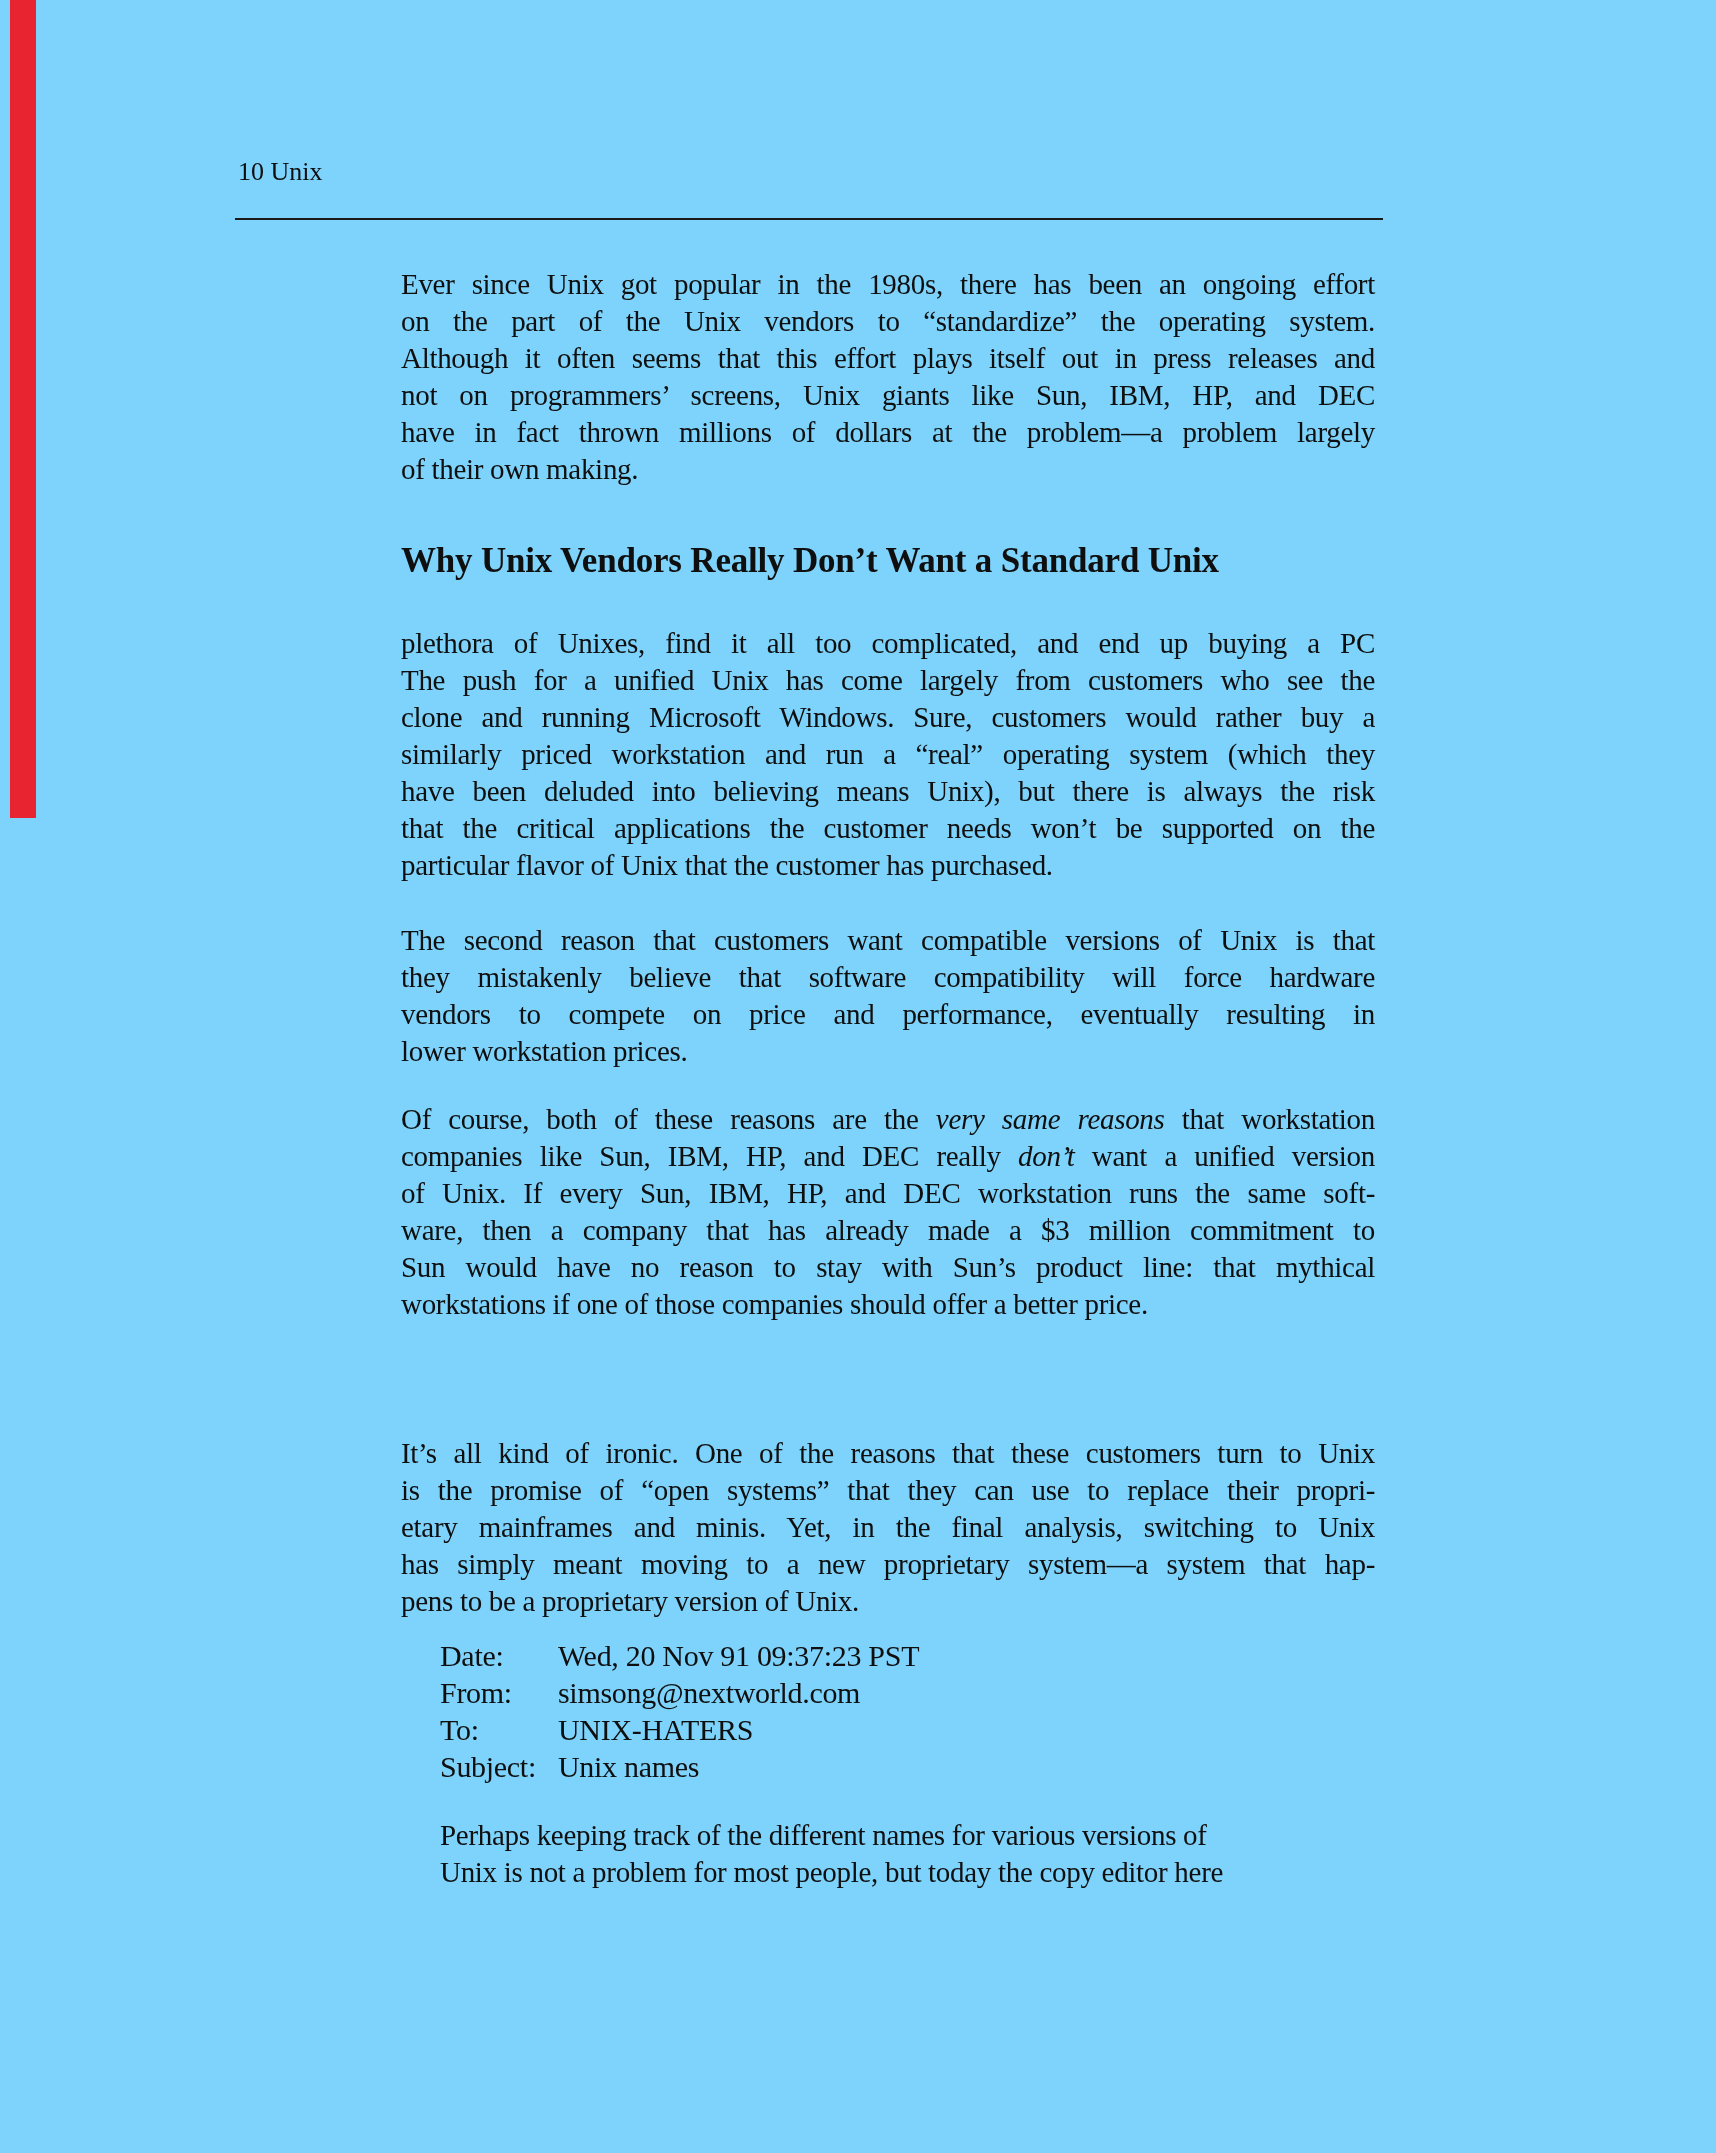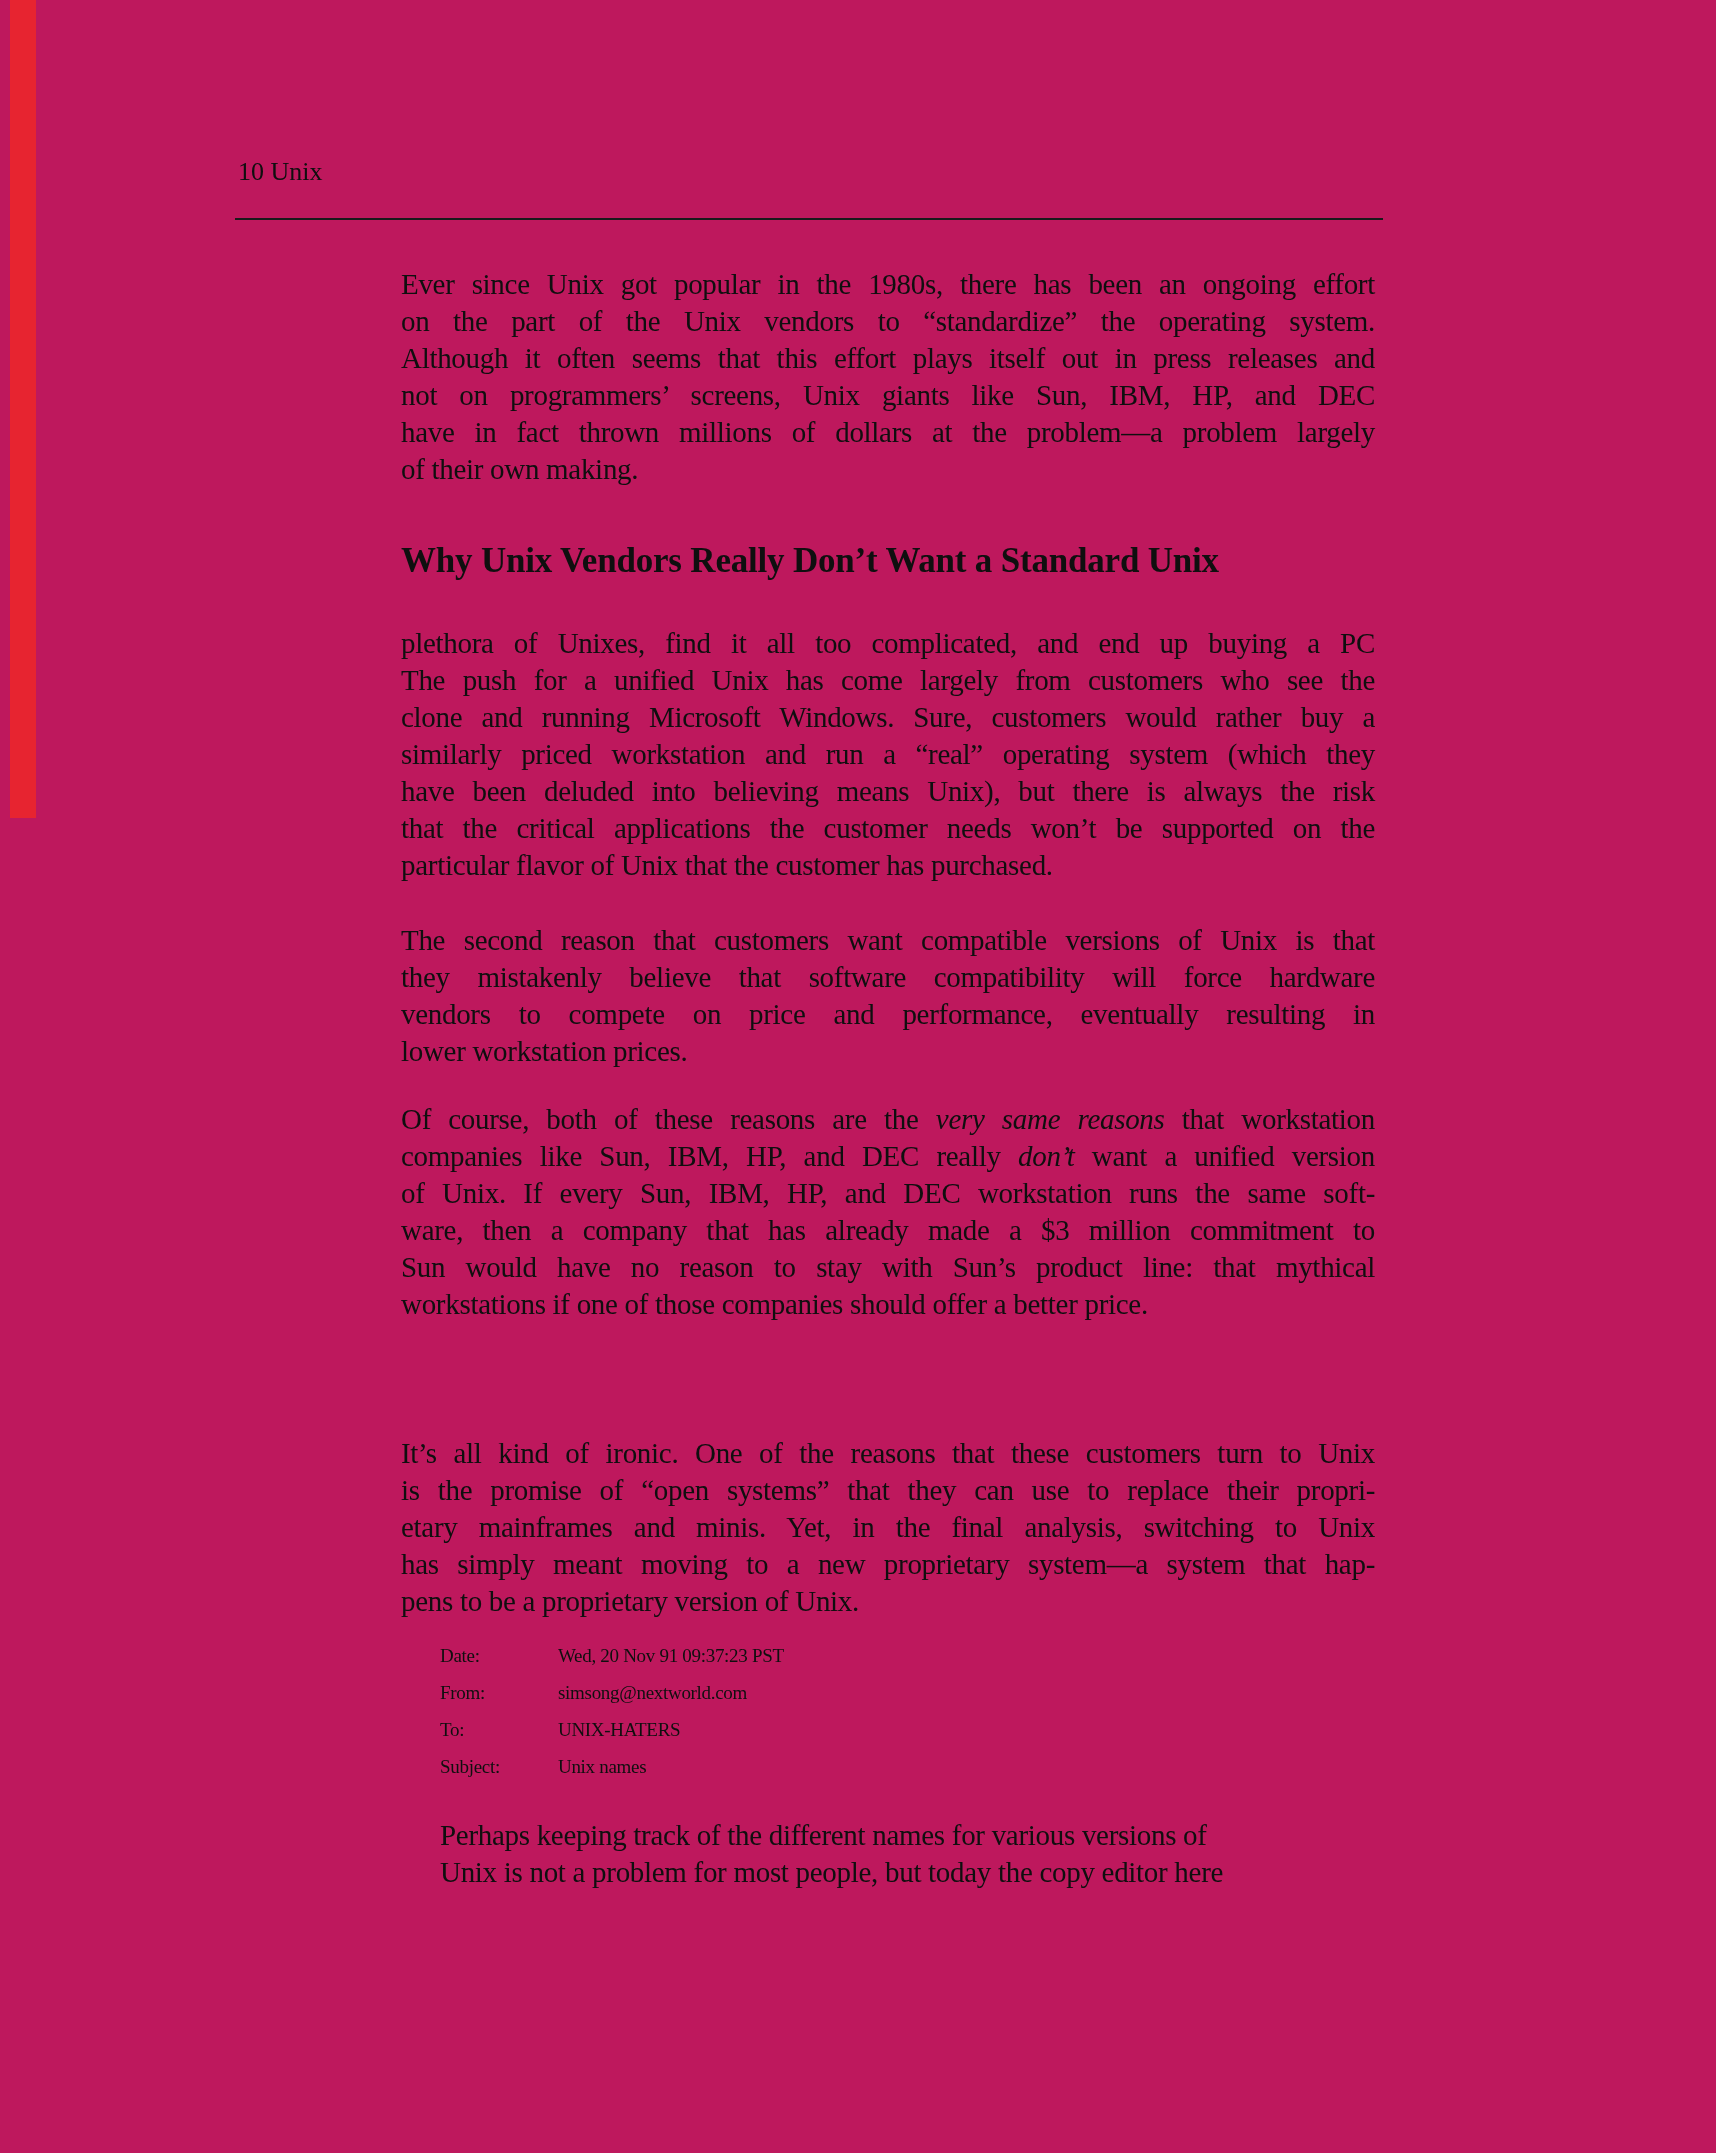--- a/index.html
+++ b/index.html
@@ -1,20 +1,20 @@
 <!DOCTYPE html>
 <html><head>
 <meta charset="utf-8">
 <style>
   html, body { margin: 0; padding: 0; }
   .page {
     position: relative;
     width: 1717px;
     height: 2153px;
-    background: #be185d;
+    background: #7dd3fc;
     font-family: "Liberation Serif", "DejaVu Serif", serif;
     color: #0f0f0f;
     overflow: hidden;
   }
   .bleed-tab {
     position: absolute;
     left: 9.7px;
     top: 0;
     width: 26px;
     height: 818px;
@@ -61,21 +61,21 @@
   .p1 { top: 625px; }
   .p2 { top: 922px; }
   .p3 { top: 1101px; }
   .p4 { top: 1435px; }
   .p5 { top: 1817px; }
   .email {
     position: absolute;
     left: 440px;
     top: 1637px;
     width: 932px;
-    font-size: 19px;
+    font-size: 30px;
     line-height: 37px;
     letter-spacing: -0.3px;
   }
   .erow { position: relative; height: 37px; }
   .elabel { position: absolute; left: 0; }
   .evalue { position: absolute; left: 118px; }
   .it { font-style: italic; }
 </style>
 </head>
 <body>

